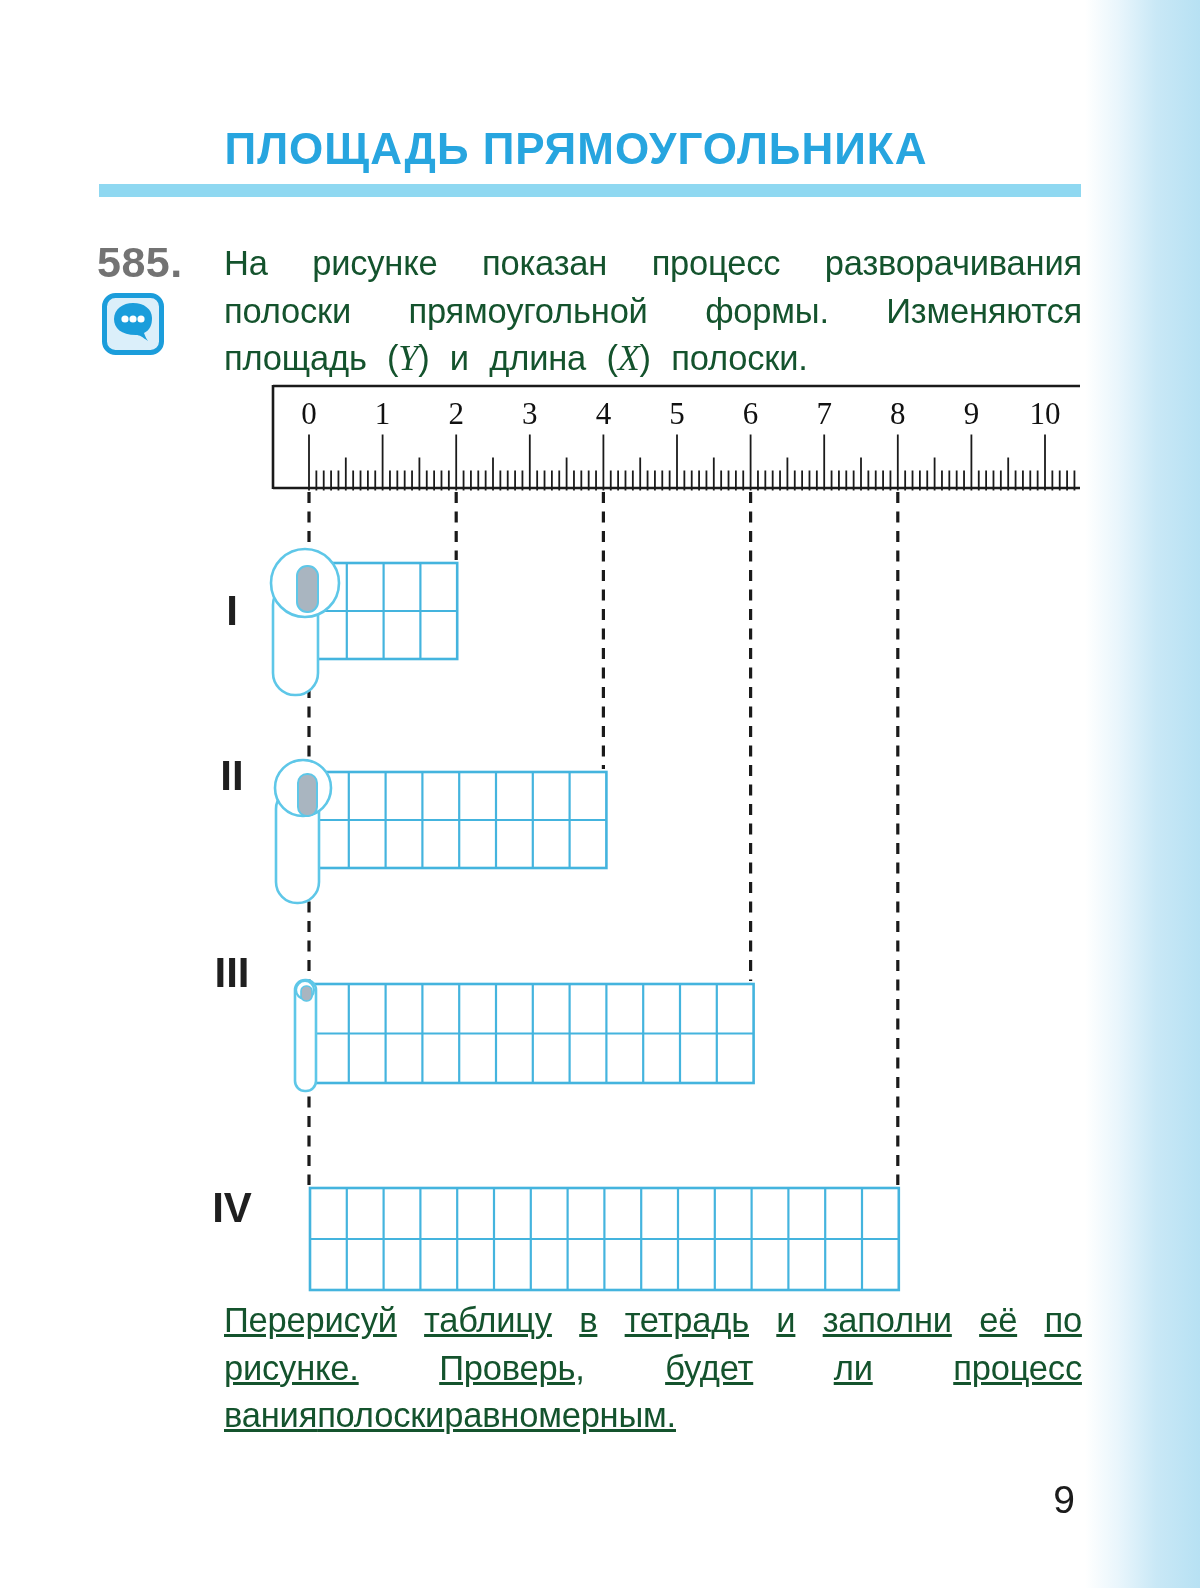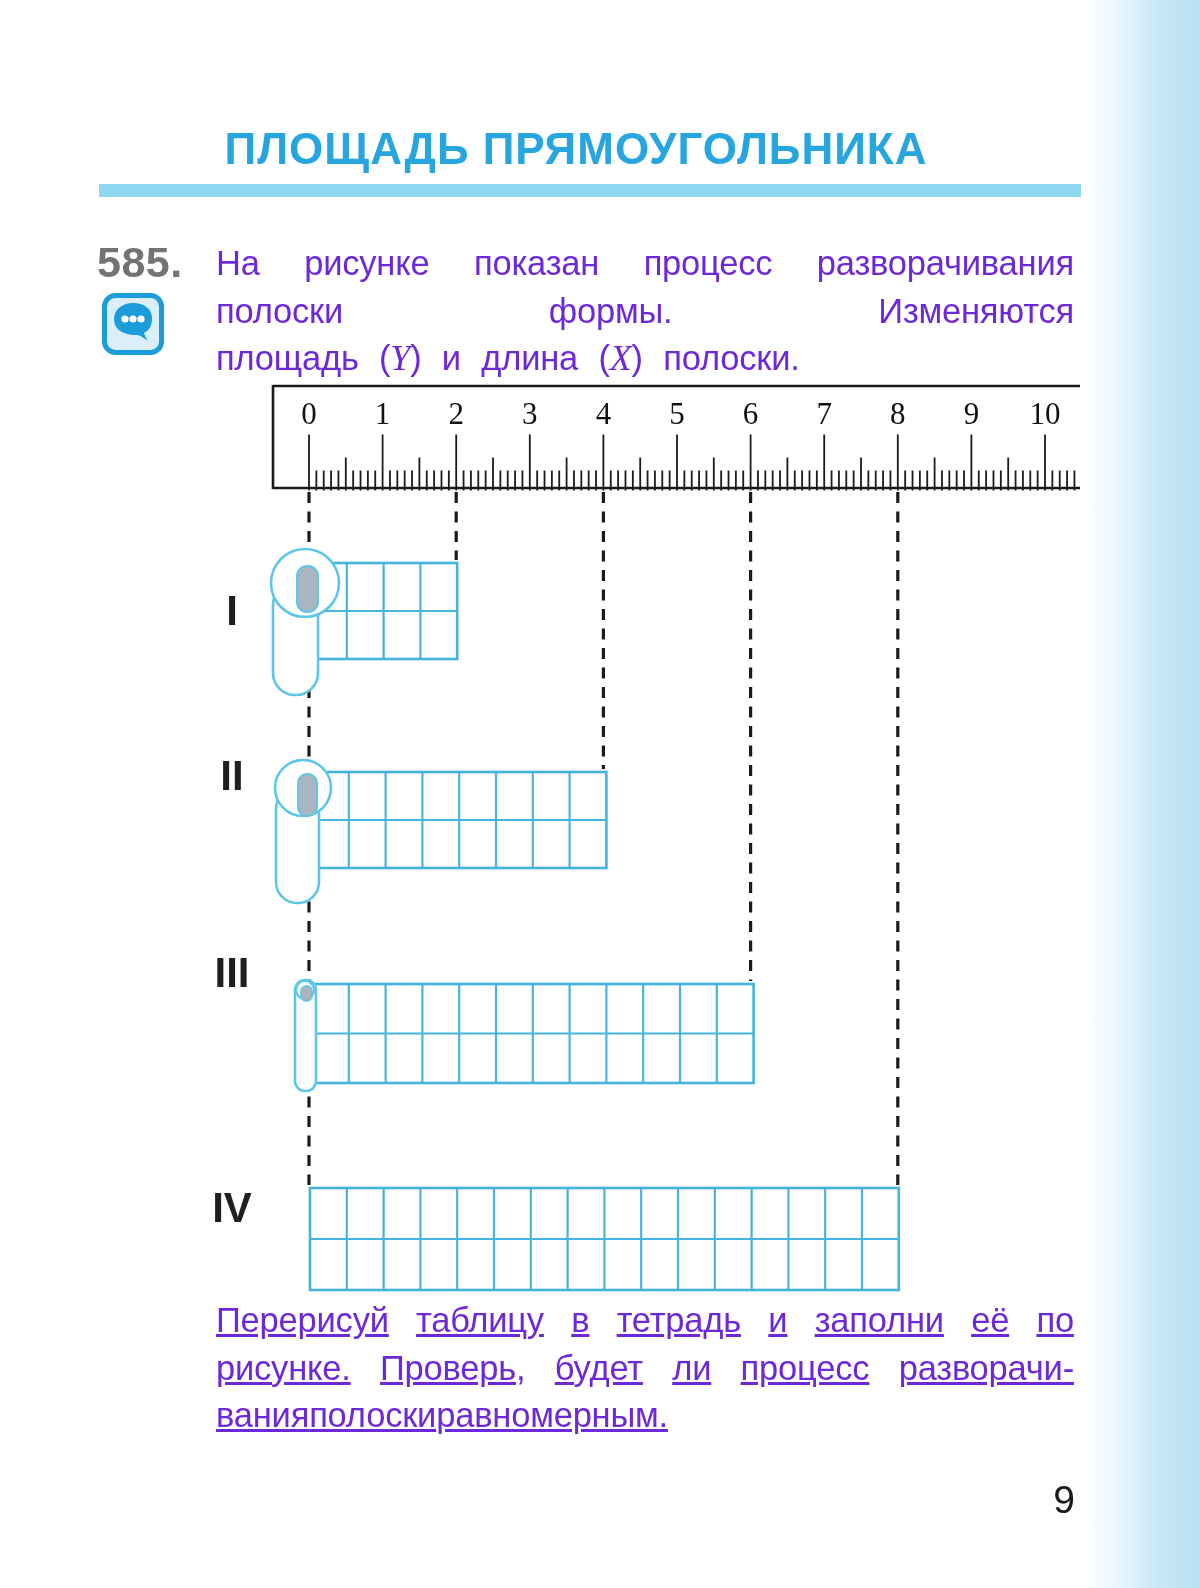--- a/index.html
+++ b/index.html
@@ -19,22 +19,22 @@
   .title-bar{
     position:absolute;left:99px;top:184px;width:982px;height:13px;
     background:#8fd8f1;
   }
   .problem-number{
     position:absolute;left:97px;top:238px;
     font-weight:bold;font-size:43px;color:#737373;letter-spacing:0.5px;
   }
   .dialog-icon{position:absolute;left:101px;top:292px;}
   .para{
-    position:absolute;left:216px;width:858px;
-    font-size:34.5px;line-height:47.5px;color:#6d28d9;letter-spacing:-0.2px;
+    position:absolute;left:224px;width:858px;
+    font-size:34.5px;line-height:47.5px;color:#14532d;letter-spacing:-0.2px;
   }
   .para-intro{top:240px;}
   .para-task{top:1297px;text-decoration:underline;}
   .text-line{height:47.5px;}
   .text-line.just{display:flex;justify-content:space-between;}
   .text-line.loose{word-spacing:11px;}
   .var-italic{font-family:"Liberation Serif",serif;font-style:italic;font-size:36px;}
   .figure-layer{position:absolute;left:0;top:0;width:1200px;height:1588px;}
   .strip-label{
     position:absolute;left:196px;width:72px;text-align:center;
@@ -66,20 +66,21 @@
 <div class="para para-intro" id="para-intro">
     <div class="text-line just">
       <span>На</span>
       <span>рисунке</span>
       <span>показан</span>
       <span>процесс</span>
       <span>разворачивания</span>
     </div>
     <div class="text-line just">
       <span>полоски</span>
+      <span>прямоугольной</span>
       <span>формы.</span>
       <span>Изменяются</span>
     </div>
     <div class="text-line loose"><span>площадь (</span><span class="var-italic">Y</span><span>) и длина (</span><span class="var-italic">X</span><span>) полоски.</span></div>
   </div>
 <div class="para para-task" id="para-task">
     <div class="text-line just">
       <span>Перерисуй</span>
       <span>таблицу</span>
       <span>в</span>
@@ -88,21 +89,20 @@
       <span>заполни</span>
       <span>её</span>
       <span>по</span>
     </div>
     <div class="text-line just">
       <span>рисунке.</span>
       <span>Проверь,</span>
       <span>будет</span>
       <span>ли</span>
       <span>процесс</span>
-      <span>разворачи-</span>
     </div>
     <div class="text-line loose"><span>вания</span><span>полоски</span><span>равномерным.</span></div>
   </div>
 
 <svg class="figure-layer" id="figure-svg" width="1200" height="1588" viewBox="0 0 1200 1588">
     <line x1="309" y1="492" x2="309" y2="1185" stroke="#1a1a1a" stroke-width="3.2" stroke-dasharray="11 8.5"></line>
     <line x1="456.2" y1="492" x2="456.2" y2="560" stroke="#1a1a1a" stroke-width="3.2" stroke-dasharray="11 8.5"></line>
     <line x1="603.4" y1="492" x2="603.4" y2="769" stroke="#1a1a1a" stroke-width="3.2" stroke-dasharray="11 8.5"></line>
     <line x1="750.5999999999999" y1="492" x2="750.5999999999999" y2="981" stroke="#1a1a1a" stroke-width="3.2" stroke-dasharray="11 8.5"></line>
     <line x1="897.8" y1="492" x2="897.8" y2="1185" stroke="#1a1a1a" stroke-width="3.2" stroke-dasharray="11 8.5"></line>

